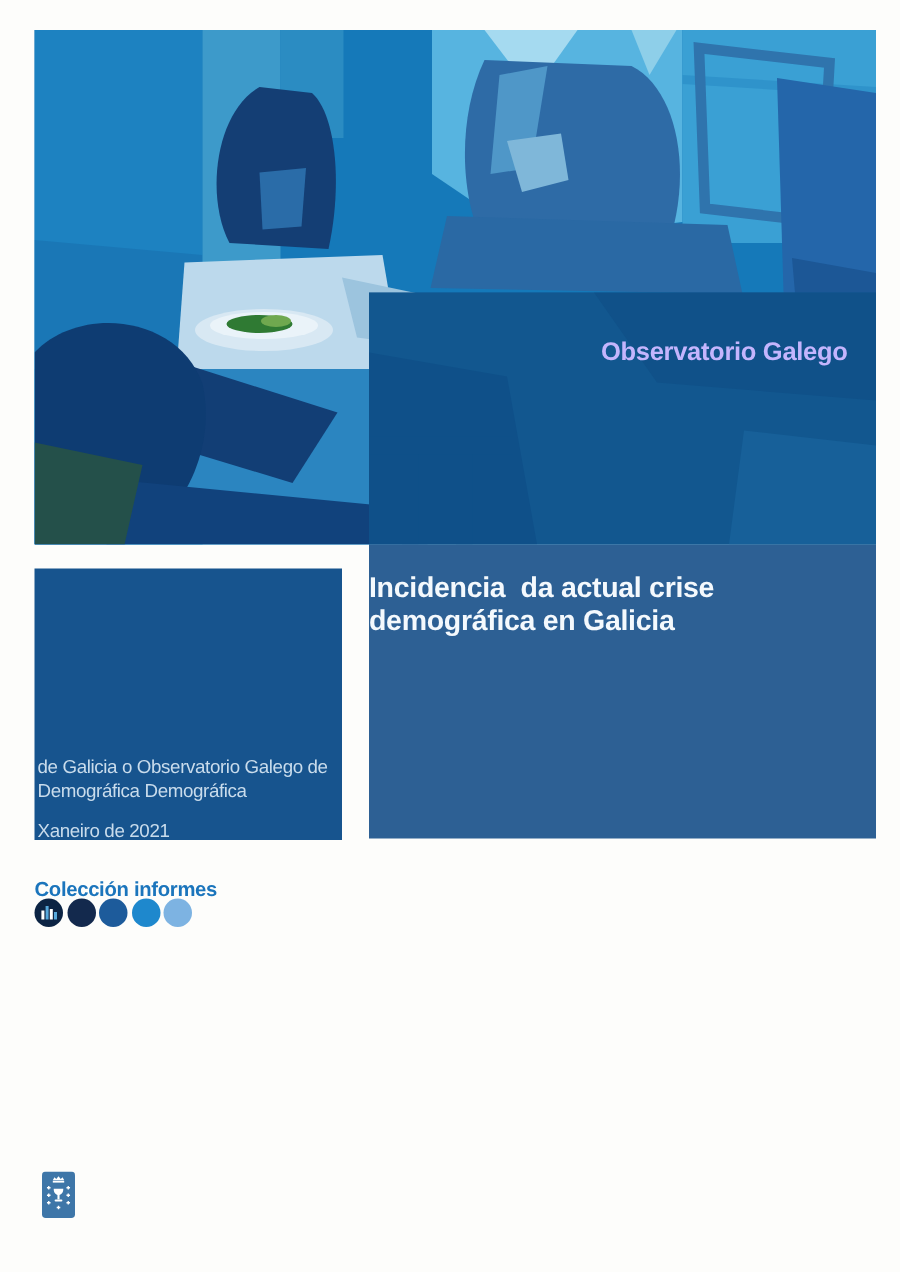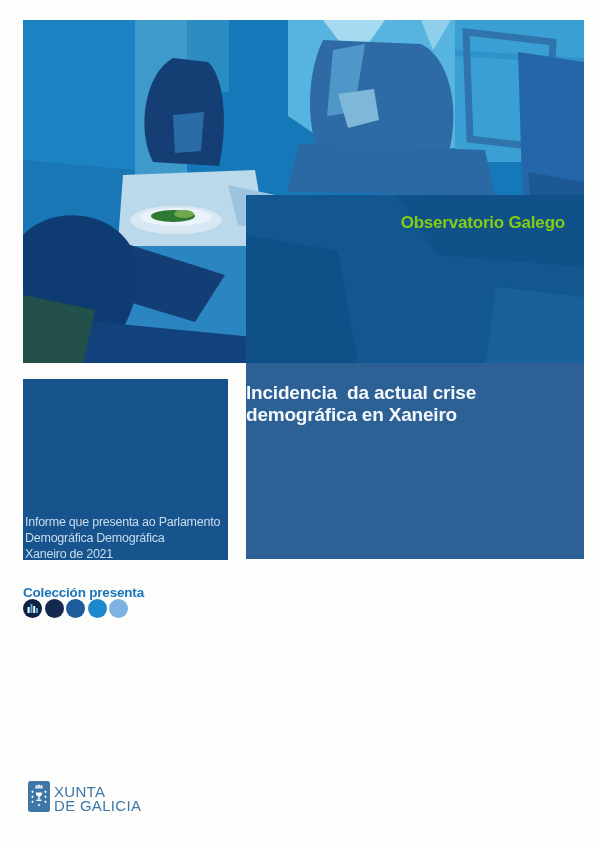--- a/index.html
+++ b/index.html
@@ -20,23 +20,23 @@
   .photo > svg{position:absolute;inset:0;display:block;}
 
   
   .band{
     position:absolute;left:223px;top:175px;width:338px;height:168px;
     background:var(--band,#12578f);
   }
   .band svg{position:absolute;inset:0;display:block;}
   .band-text{
     position:relative;z-index:2;
-    padding:18px 19px 0 0;
+    padding:30px 19px 0 0;
     text-align:right;
-    color:#84cc16;
+    color:#c4b5fd;
     font-weight:bold;
     font-size:17px;line-height:20.5px;letter-spacing:-0.2px;
   }
   .band-text div{white-space:pre;}
 
   
   .title-block{
     position:absolute;left:246px;top:363px;width:338px;height:196px;
     background:var(--title-block,#2d6094);
     color:#f4f9fd;
@@ -53,21 +53,21 @@
   .info-block{
     position:absolute;left:23px;top:379px;width:205px;height:181px;
     background:var(--info-block,#17548e);
   }
   .info-text{
     position:absolute;left:2px;right:0;bottom:-2px;
     color:#c9dcec;
     font-size:12.5px;line-height:16px;letter-spacing:-0.25px;
   }
   .info-text div{white-space:nowrap;}
-  .info-date{}
+  .info-date{margin-top:11px;}
 
   
   .collection-label{
     position:absolute;left:23px;top:585px;
     color:var(--collection-label,#1b75bc);
     font-weight:bold;font-size:13.5px;letter-spacing:-0.2px;
     white-space:nowrap;
   }
   .dots{position:absolute;left:23px;top:599px;display:flex;gap:2.5px;}
   .dot{width:19px;height:19px;border-radius:50%;flex:0 0 auto;position:relative;}
@@ -143,33 +143,33 @@
       </svg>
       <div class="band-text">
         <div>Observatorio Galego</div>
       </div>
     </div>
   </div>
 
   <div class="title-block">
     <div class="title-text">
       <div>Incidencia  da actual crise</div>
-      <div>demográfica en Xaneiro</div>
+      <div>demográfica en Galicia</div>
     </div>
   </div>
 
   <div class="info-block">
     <div class="info-text">
-      <div>Informe que presenta ao Parlamento</div>
+      <div>de Galicia o Observatorio Galego de</div>
       <div>Demográfica Demográfica</div>
       <div class="info-date">Xaneiro de 2021</div>
     </div>
   </div>
 
-  <div class="collection-label">Colección presenta</div>
+  <div class="collection-label">Colección informes</div>
   <div class="dots">
     <span class="dot" style="background: rgb(12, 36, 68);">
       <svg viewBox="0 0 19 19">
         <rect x="4.6" y="8" width="2" height="6" fill="#ffffff"></rect>
         <rect x="7.4" y="5" width="2" height="9" fill="#56a8dc"></rect>
         <rect x="10.2" y="7" width="2" height="7" fill="#ffffff"></rect>
         <rect x="13" y="9" width="2" height="5" fill="#56a8dc"></rect>
       </svg>
     </span>
     <span class="dot" style="background: rgb(19, 41, 77);"></span>
@@ -183,19 +183,15 @@
       <rect width="22" height="31" rx="2.5" fill="#3e76a8"></rect>
       <path d="M7.2 5.8 l1.1-2 1.2 1.2 1.5-1.8 1.5 1.8 1.2-1.2 1.1 2 z" fill="#fff"></path>
       <rect x="7.2" y="6.2" width="7.6" height="1.2" fill="#fff"></rect>
       <path d="M7.8 11.5 h6.4 c0 2.6 -1.3 4.2 -3.2 4.2 s-3.2 -1.6 -3.2 -4.2 z" fill="#fff"></path>
       <rect x="10.3" y="15.6" width="1.4" height="3" fill="#fff"></rect>
       <rect x="8.4" y="18.6" width="5.2" height="1.4" rx="0.7" fill="#fff"></rect>
       <path d="M4.5 9.6 v2.4 M3.3 10.8 h2.4 M4.5 14.6 v2.4 M3.3 15.8 h2.4 M4.5 19.6 v2.4 M3.3 20.8 h2.4
                M17.5 9.6 v2.4 M16.3 10.8 h2.4 M17.5 14.6 v2.4 M16.3 15.8 h2.4 M17.5 19.6 v2.4 M16.3 20.8 h2.4
                M11 22.8 v2.4 M9.8 24 h2.4" stroke="#fff" stroke-width="0.9" fill="none"></path>
     </svg>
-    <div class="publisher-name">
-      <div>XUNTA</div>
-      <div>DE GALICIA</div>
-    </div>
   </div>
 
 </div>
 
 </body></html>

